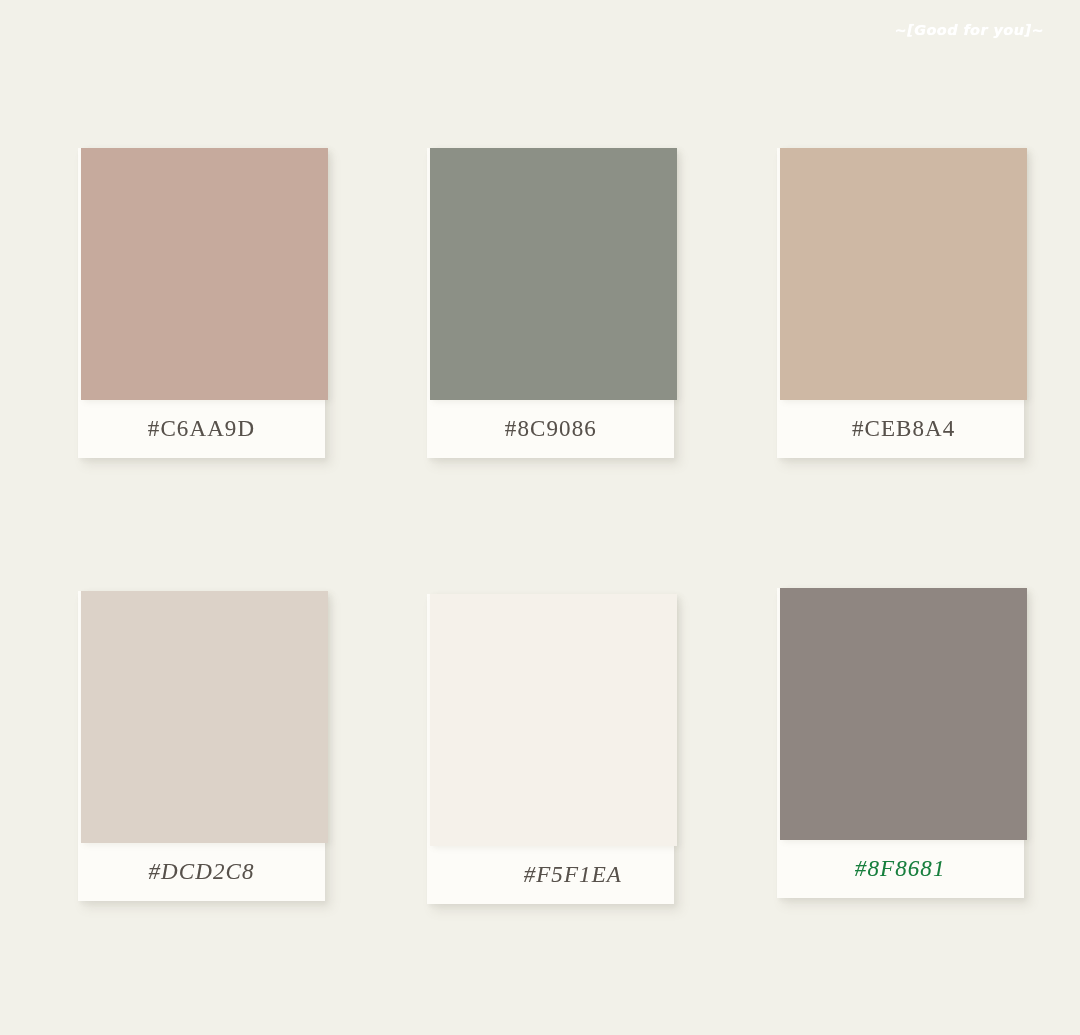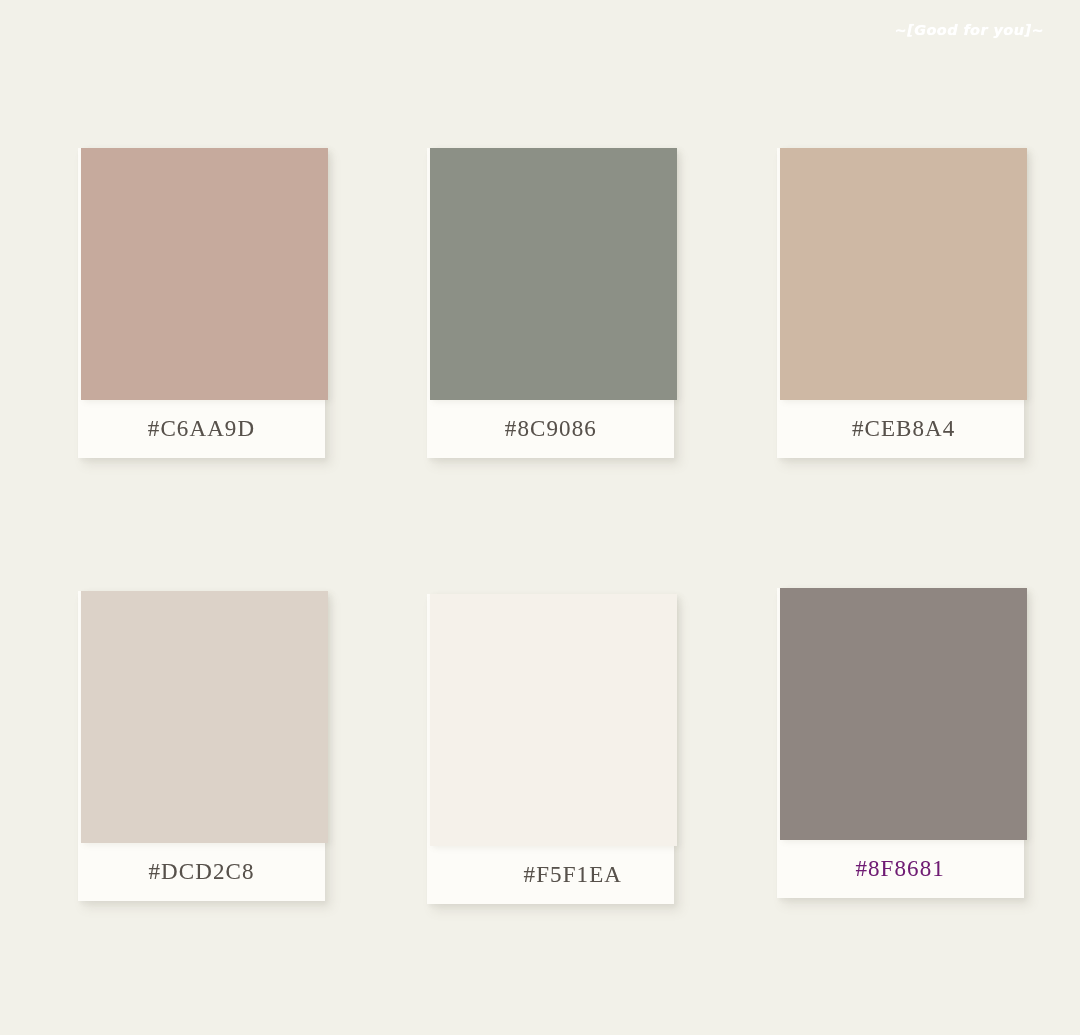--- a/index.html
+++ b/index.html
@@ -46,21 +46,21 @@
     left: 78px;
     width: 940px;
   }
 
   .palette-row {
     display: flex;
     gap: 108px;
     margin-bottom: 131px;
   }
 
-  .palette-row:last-child { margin-bottom: 0; }
+  .palette-row:last-child { margin-bottom: 0; font-style: italic; }
 
   
   .swatch-card {
     position: relative;
     width: 250px;
     height: 312px;
   }
 
   
   .swatch-paper {
@@ -163,19 +163,19 @@
       <div class="swatch-color" style="background-color: rgb(245, 241, 234);"></div>
       <div class="swatch-label-strip">
         <span class="swatch-hex" style="color: rgb(87, 81, 75); margin-left: 44px;">#F5F1EA</span>
       </div>
     </div>
 
     <div class="swatch-card jitter-up">
       <div class="swatch-paper" style="background-color: rgb(253, 252, 248);"></div>
       <div class="swatch-color" style="background-color: rgb(143, 134, 129);"></div>
       <div class="swatch-label-strip">
-        <span class="swatch-hex" style="color: #701a75;">#8F8681</span>
+        <span class="swatch-hex" style="color: #15803d;">#8F8681</span>
       </div>
     </div>
 
   </div>
 
 </div>
 
 </body></html>

